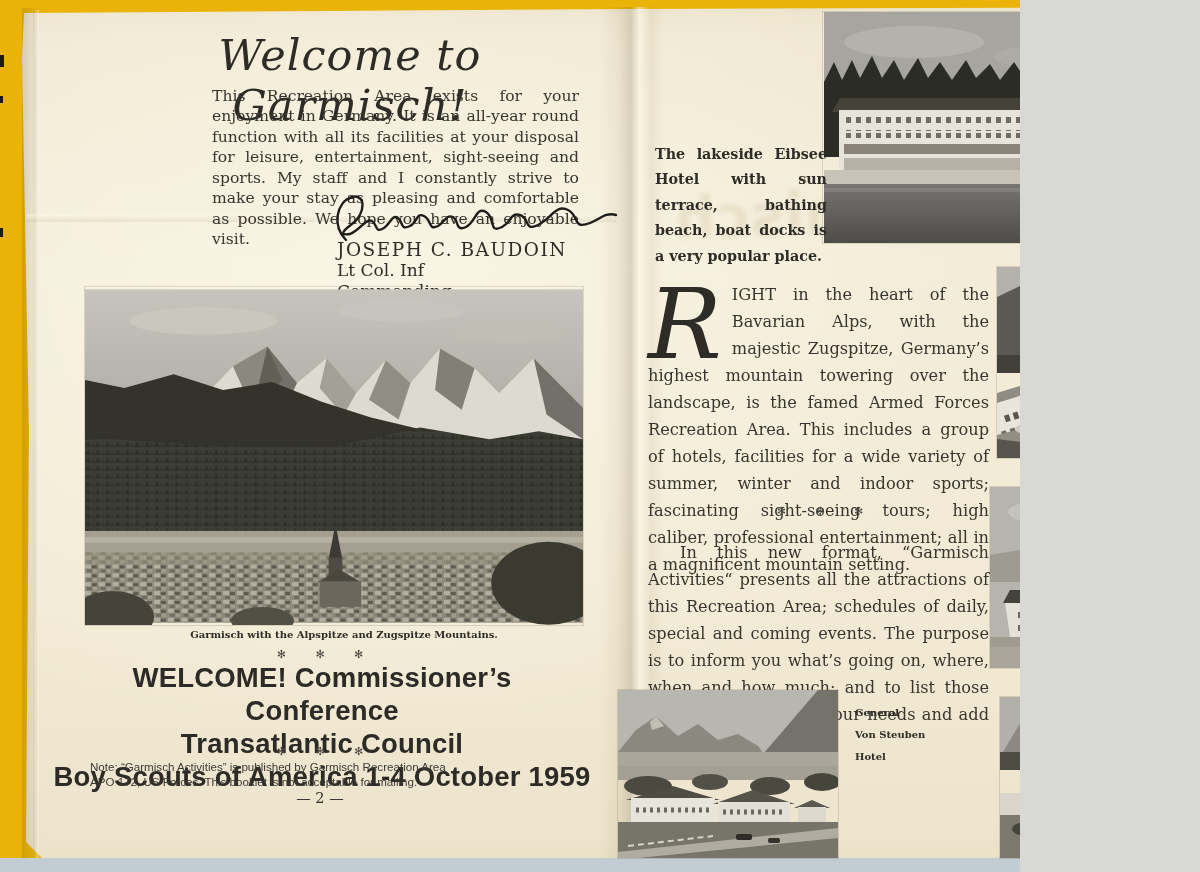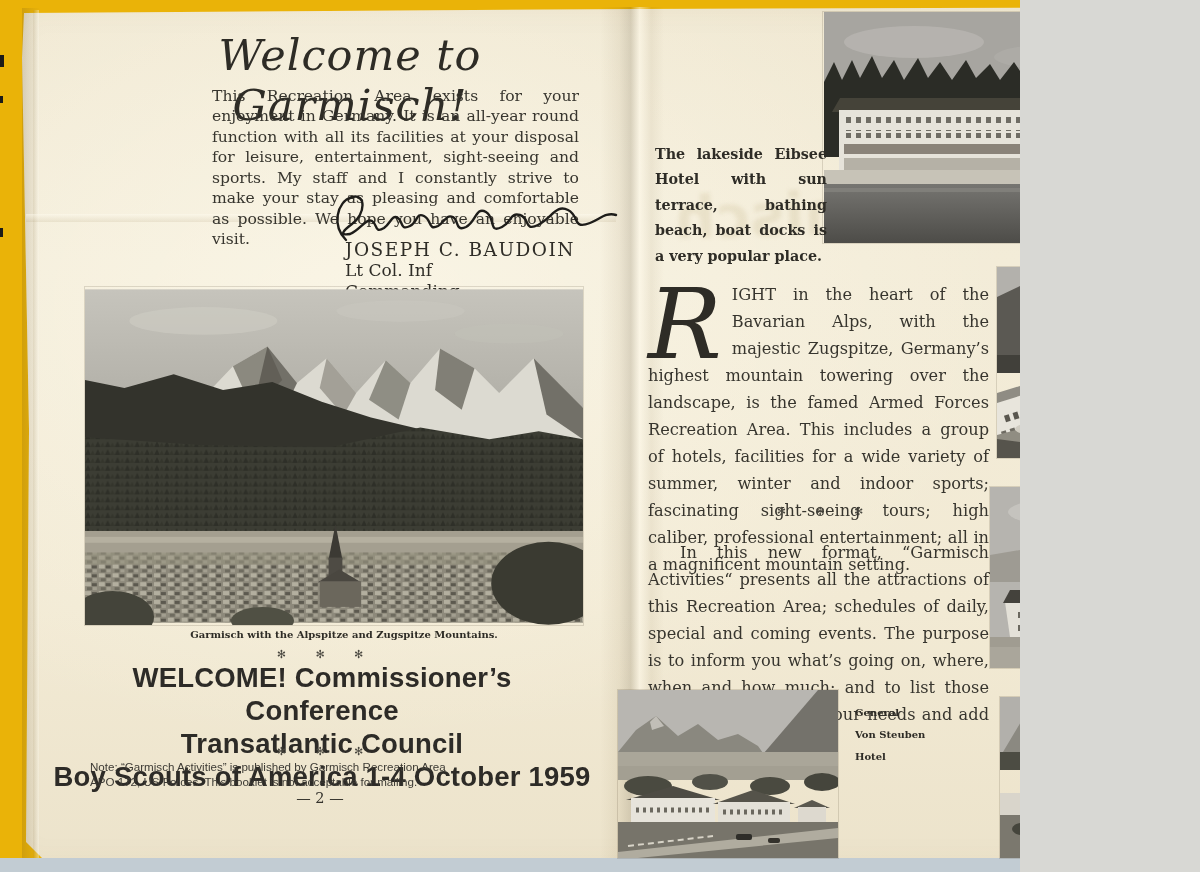--- a/index.html
+++ b/index.html
@@ -25,21 +25,21 @@
   .mark{position:absolute;background:#1c1b18;}
   .ghost{position:absolute;left:660px;top:180px;width:320px;color:rgba(150,125,60,.12);
          font-family:"DejaVu Sans",sans-serif;font-weight:bold;font-size:58px;
          transform:scaleX(-1) rotate(2deg);filter:blur(2px);}
   
   .title{position:absolute;left:140px;top:30px;width:420px;text-align:center;
          font-style:italic;font-size:43px;letter-spacing:1px;color:#2e2c26;}
   .intro{position:absolute;left:212px;top:86px;width:367px;font-size:15.6px;line-height:1.31;
          text-align:justify;color:#37352e;}
   .sig-svg{position:absolute;left:328px;top:190px;}
-  .officer{position:absolute;left:345px;top:239px;font-size:17px;line-height:21px;color:#2f2d27;}
+  .officer{position:absolute;left:337px;top:239px;font-size:17px;line-height:21px;color:#2f2d27;}
   .officer .nm{font-size:18.5px;letter-spacing:1.5px;}
   .photo{position:absolute;overflow:hidden;box-shadow:0 0 0 1px rgba(60,50,30,.15);}
   .cap{position:absolute;font-weight:bold;font-size:10px;color:#2e2c26;}
   .cap-c{text-align:center;}
   .stars{position:absolute;text-align:center;font-size:11px;color:#4a4840;word-spacing:26px;
          font-family:"DejaVu Sans",sans-serif;}
   .welcome{position:absolute;left:52px;top:661px;width:540px;text-align:center;
            font-family:"Liberation Sans","DejaVu Sans",sans-serif;font-weight:bold;
            font-size:27.5px;line-height:33px;color:#2d2b27;letter-spacing:.2px;}
   .note{position:absolute;left:90px;top:760px;width:465px;text-align:left;

